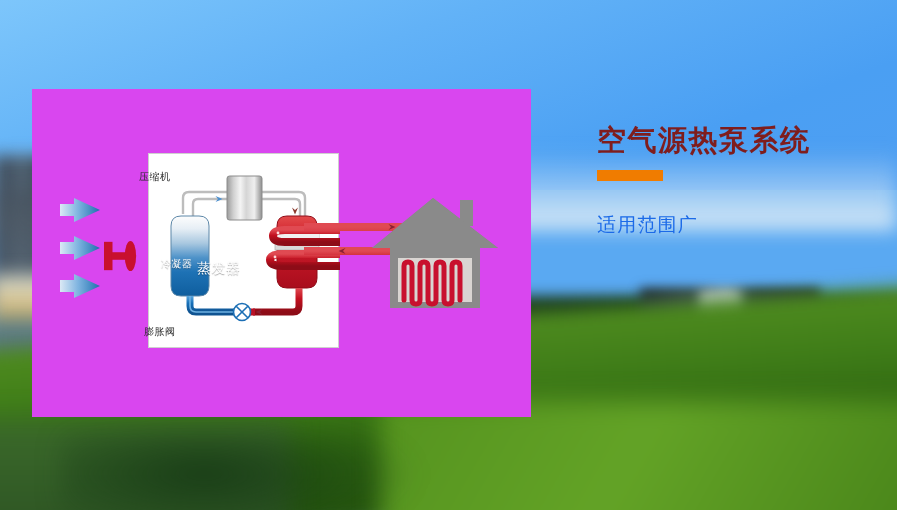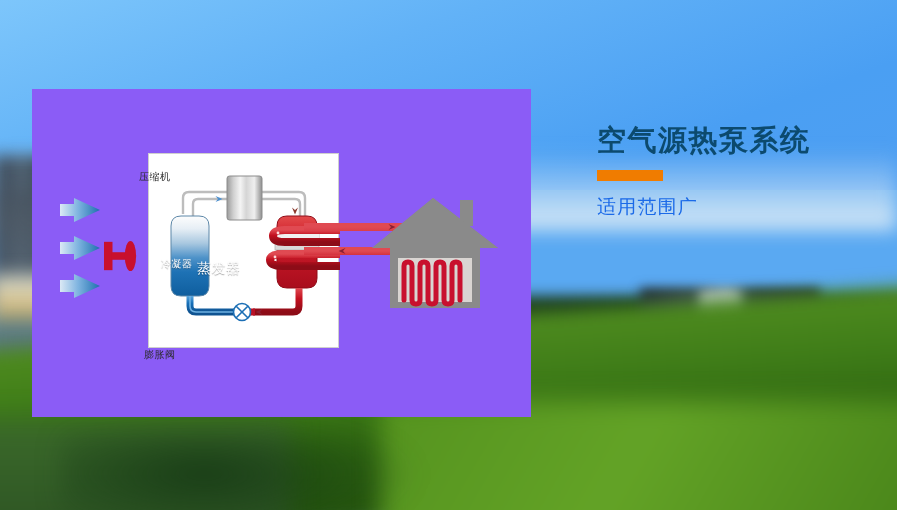--- a/index.html
+++ b/index.html
@@ -130,36 +130,36 @@
   .ph-darkcorner {
     left: 60px; top: 430px; width: 360px; height: 110px;
     background: radial-gradient(ellipse at 40% 40%, rgba(20,55,20,.85), rgba(20,55,20,0) 70%);
     filter: blur(12px);
   }
 
   
   .card {
     position: absolute;
     left: 32px; top: 89px; width: 499px; height: 328px;
-    background: #8b5cf6;
+    background: #d946ef;
     box-shadow: 0 0 0 0 rgba(0,0,0,0);
   }
 
   
   .textcol { position: absolute; left: 597px; top: 125px; width: 290px; }
   .title {
-    font-size: 29px; font-weight: bold; color: #0c4a6e;
+    font-size: 29px; font-weight: bold; color: #7f1d1d;
     letter-spacing: 1.5px; line-height: 1.1;
     white-space: nowrap;
   }
   .accent-bar {
     margin-top: 13px;
     width: 66px; height: 11px; background: #f07c00;
   }
-  .bullets { margin-top: 16px; }
+  .bullets { margin-top: 34px; }
   .bullet {
     font-size: 19px; color: #1b6ae8; font-weight: normal;
     letter-spacing: 1.2px; line-height: 1.0;
     margin-bottom: 19px;
     white-space: nowrap;
   }
 
   
   .air-arrows { position: absolute; left: 60px; top: 198px; }
   .air-arrow { position: absolute; width: 40px; height: 24px; }
@@ -312,21 +312,21 @@
         <path d="M120 158 l-9 0 l2.5 -3 l-7 3 l7 3 l-2.5 -3 z" fill="#8b2033"></path>
 
         <g>
           <circle cx="93" cy="158" r="8.5" fill="#ffffff" stroke="#1c6fb5" stroke-width="1.6"></circle>
           <path d="M87.2 152.2 L98.8 163.8 M98.8 152.2 L87.2 163.8" stroke="#1c6fb5" stroke-width="1.6"></path>
         </g>
       </svg>
     </div>
 
     <div class="cyc-label" style="left:107px; top:81px; font-size:10px;">压缩机</div>
-    <div class="cyc-label" style="left:112px; top:236px; font-size:10px;margin-top:23px;">膨胀阀</div>
+    <div class="cyc-label" style="left:112px; top:236px; font-size:10px;">膨胀阀</div>
 
     <div style="position:absolute; left:129px; top:168px; font-size:10px; color:#ffffff;
                 letter-spacing:.5px; text-shadow:0 1px 1px rgba(0,0,0,.35);">冷凝器</div>
     <div style="position:absolute; left:165px; top:171px; font-size:14px; color:#ffffff;
                 letter-spacing:.5px; text-shadow:0 1px 1px rgba(0,0,0,.35);">蒸发器</div>
 
     <svg style="position:absolute; left:272px; top:132px;" width="130" height="60" viewBox="0 0 130 60">
       <defs>
         <linearGradient id="coilRed2" x1="0" y1="0" x2="0" y2="1">
           <stop offset="0" stop-color="#e04a52"></stop>

